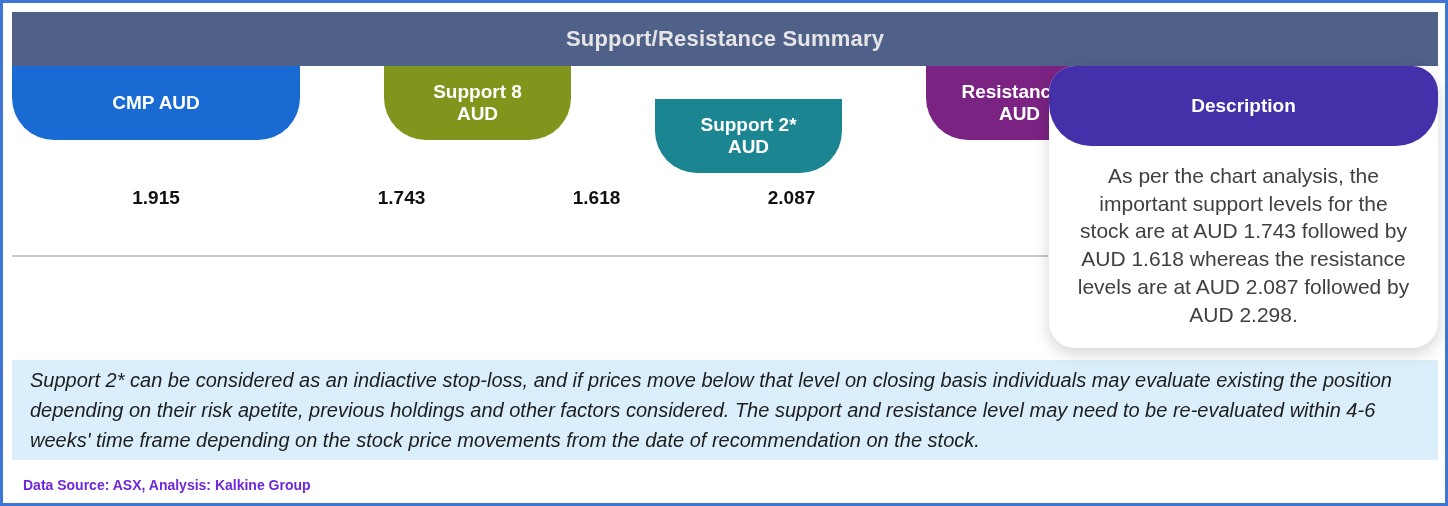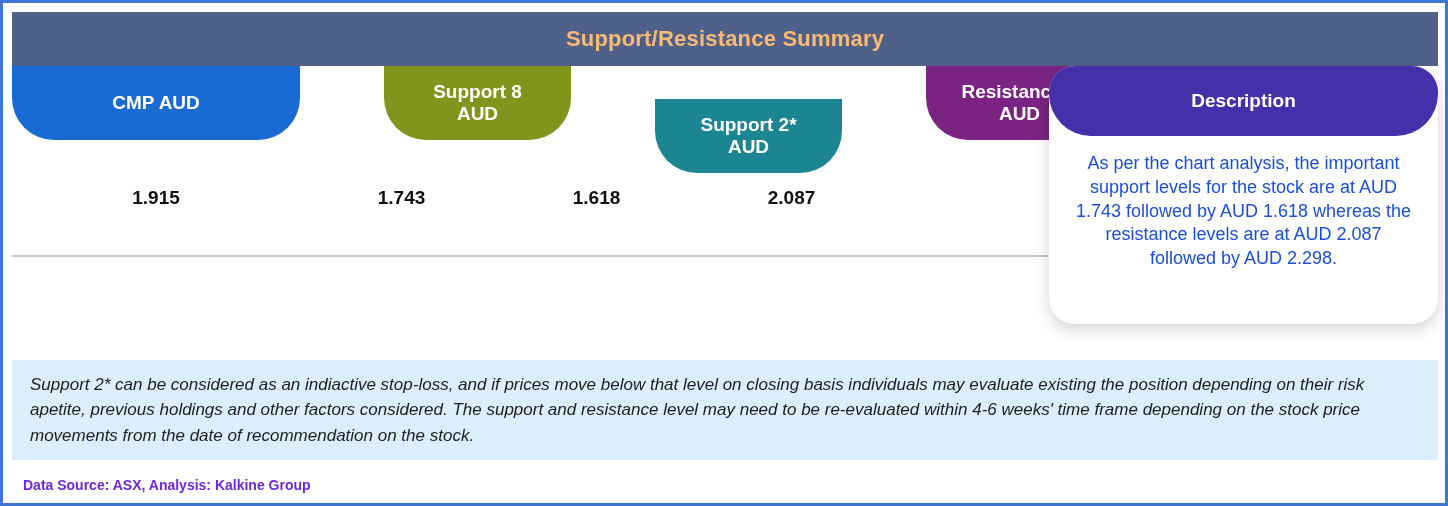--- a/index.html
+++ b/index.html
@@ -25,21 +25,21 @@
     left: 9px;
     top: 9px;
     width: 1426px;
     height: 54px;
     background: #4f6189;
     display: flex;
     align-items: center;
     justify-content: center;
   }
   .title-bar .title-text {
-    color: #fdba74;
+    color: #e5e5e5;
     font-size: 22px;
     font-weight: bold;
     letter-spacing: 0.2px;
   }
   
   .header-row {
     position: absolute;
     left: 9px;
     top: 63px;
     width: 1426px;
@@ -114,56 +114,56 @@
     top: 63px;
     width: 389px;
     min-height: 258px;
     background: #ffffff;
     border-radius: 26px;
     box-shadow: 0 6px 16px rgba(0,0,0,0.17);
     overflow: hidden;
     z-index: 5;
   }
   .desc-head {
-    height: 70px;
+    height: 80px;
     background: #4430a8;
     border-bottom-left-radius: 42px;
     border-bottom-right-radius: 42px;
     display: flex;
     align-items: center;
     justify-content: center;
     color: #ffffff;
     font-weight: bold;
     font-size: 19px;
   }
   .desc-body {
     padding: 16px 24px 20px 24px;
     text-align: center;
-    color: #1d4ed8;
-    font-size: 18px;
+    color: #404040;
+    font-size: 21px;
     line-height: 1.32;
   }
 
   
   .footnote {
     position: absolute;
     left: 9px;
     top: 357px;
     width: 1426px;
     height: 100px;
     background: #daeefb;
     box-sizing: border-box;
     display: flex;
     align-items: center;
     padding: 0 18px;
   }
   .footnote p {
     margin: 0;
     font-style: italic;
-    font-size: 17px;
+    font-size: 20px;
     line-height: 1.5;
     color: #1d1d1d;
   }
 
   .source {
     position: absolute;
     left: 20px;
     top: 474px;
     font-weight: bold;
     font-size: 14px;

